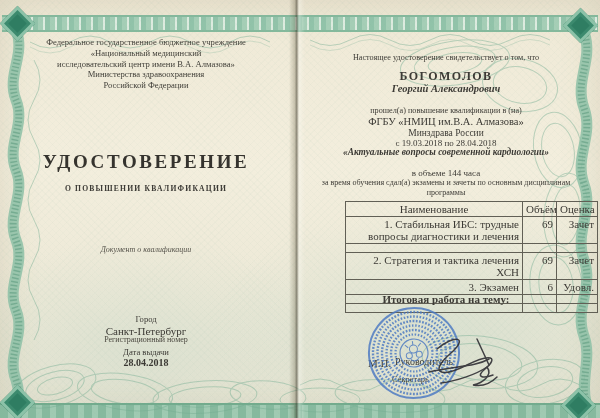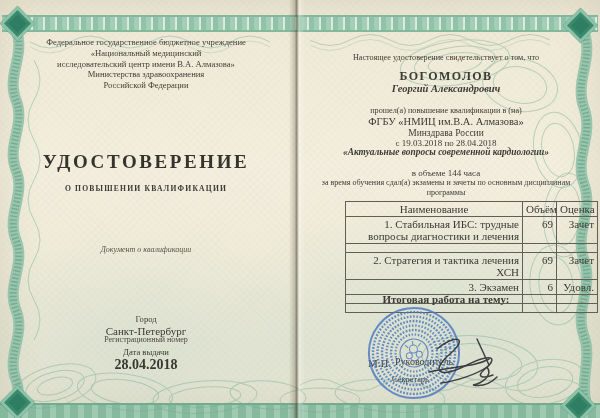--- a/index.html
+++ b/index.html
@@ -34,21 +34,21 @@
   .t{position:absolute;left:6px;width:280px;text-align:center;line-height:1.16;}
   #page-left .t{left:16px;width:260px;}
   .inst{top:37px;font-size:8.6px;line-height:10.8px;color:#42403a;}
   .cert-title{top:151px;font-size:19px;font-weight:bold;letter-spacing:2.6px;color:#35332e;}
   .cert-sub{top:185px;font-size:7.6px;font-weight:bold;letter-spacing:1.2px;}
   .doc-type{top:245px;font-size:8px;font-style:italic;color:#55524a;}
   .reg-label{top:287px;font-size:8px;color:#4a473f;margin-top:48px;}
   .city-label{top:315px;font-size:8.6px;}
   .city-value{top:325px;font-size:11px;}
   .date-label{top:348px;font-size:8.6px;}
-  .date-value{top:357px;font-size:14px;font-weight:bold;color:#3a3833;}
+  .date-value{top:357px;font-size:10px;font-weight:bold;color:#3a3833;}
   .intro{top:53px;font-size:8.2px;}
   .surname{top:70px;font-size:12px;font-weight:bold;letter-spacing:1.4px;}
   .fullname{top:83px;font-size:10.5px;font-weight:bold;font-style:italic;}
   .completed{top:106px;font-size:8.2px;}
   .org1{top:116px;font-size:10.5px;}
   .org2{top:128px;font-size:9.5px;}
   .period{top:138px;font-size:9px;}
   .course{top:147px;font-size:9.4px;font-weight:bold;font-style:italic;}
   .volume{top:168px;font-size:9px;}
   .exam-note{top:178px;font-size:8px;line-height:9.6px;}

